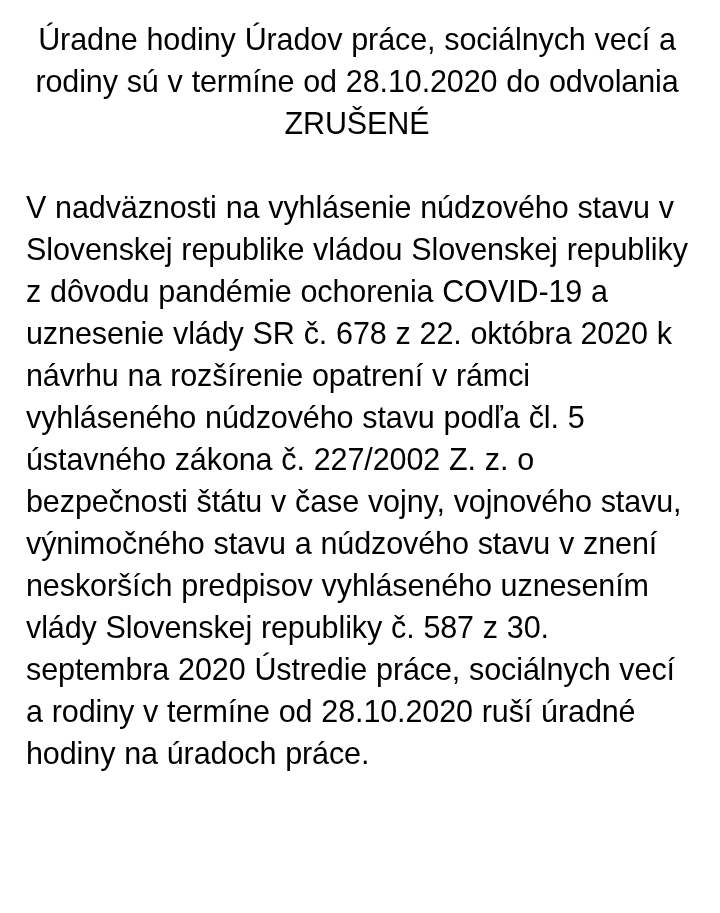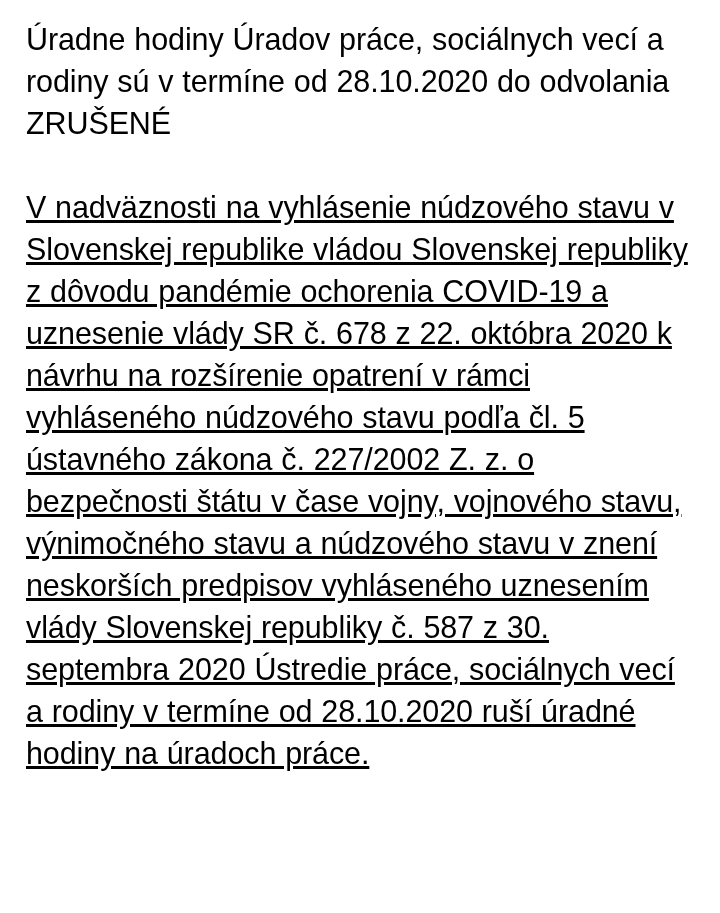--- a/index.html
+++ b/index.html
@@ -25,24 +25,24 @@
   .para {
     font-size: 30.5px;
     line-height: 42px;
     letter-spacing: -0.1px;
     word-spacing: 0.5px;
     color: #000000;
     margin: 0;
   }
   .para-heading {
     margin-bottom: 42px;
+    text-align: center;
   }
   .para-body {
     margin-bottom: 0;
-    text-decoration: underline;
   }
 </style>
 </head>
 <body>
 
 <div class="page">
   <p class="para para-heading">Úradne hodiny Úradov práce, sociálnych vecí a rodiny sú v termíne od 28.10.2020 do odvolania ZRUŠENÉ</p>
   <p class="para para-body">V nadväznosti na vyhlásenie núdzového stavu v Slovenskej republike vládou Slovenskej republiky z dôvodu pandémie ochorenia COVID-19 a uznesenie vlády SR č. 678 z 22. októbra 2020 k návrhu na rozšírenie opatrení v rámci vyhláseného núdzového stavu podľa čl. 5 ústavného zákona č. 227/2002 Z. z. o bezpečnosti štátu v čase vojny, vojnového stavu, výnimočného stavu a núdzového stavu v znení neskorších predpisov vyhláseného uznesením vlády Slovenskej republiky č. 587 z 30. septembra 2020 Ústredie práce, sociálnych vecí a rodiny v termíne od 28.10.2020 ruší úradné hodiny na úradoch práce.</p>
 </div>
 

